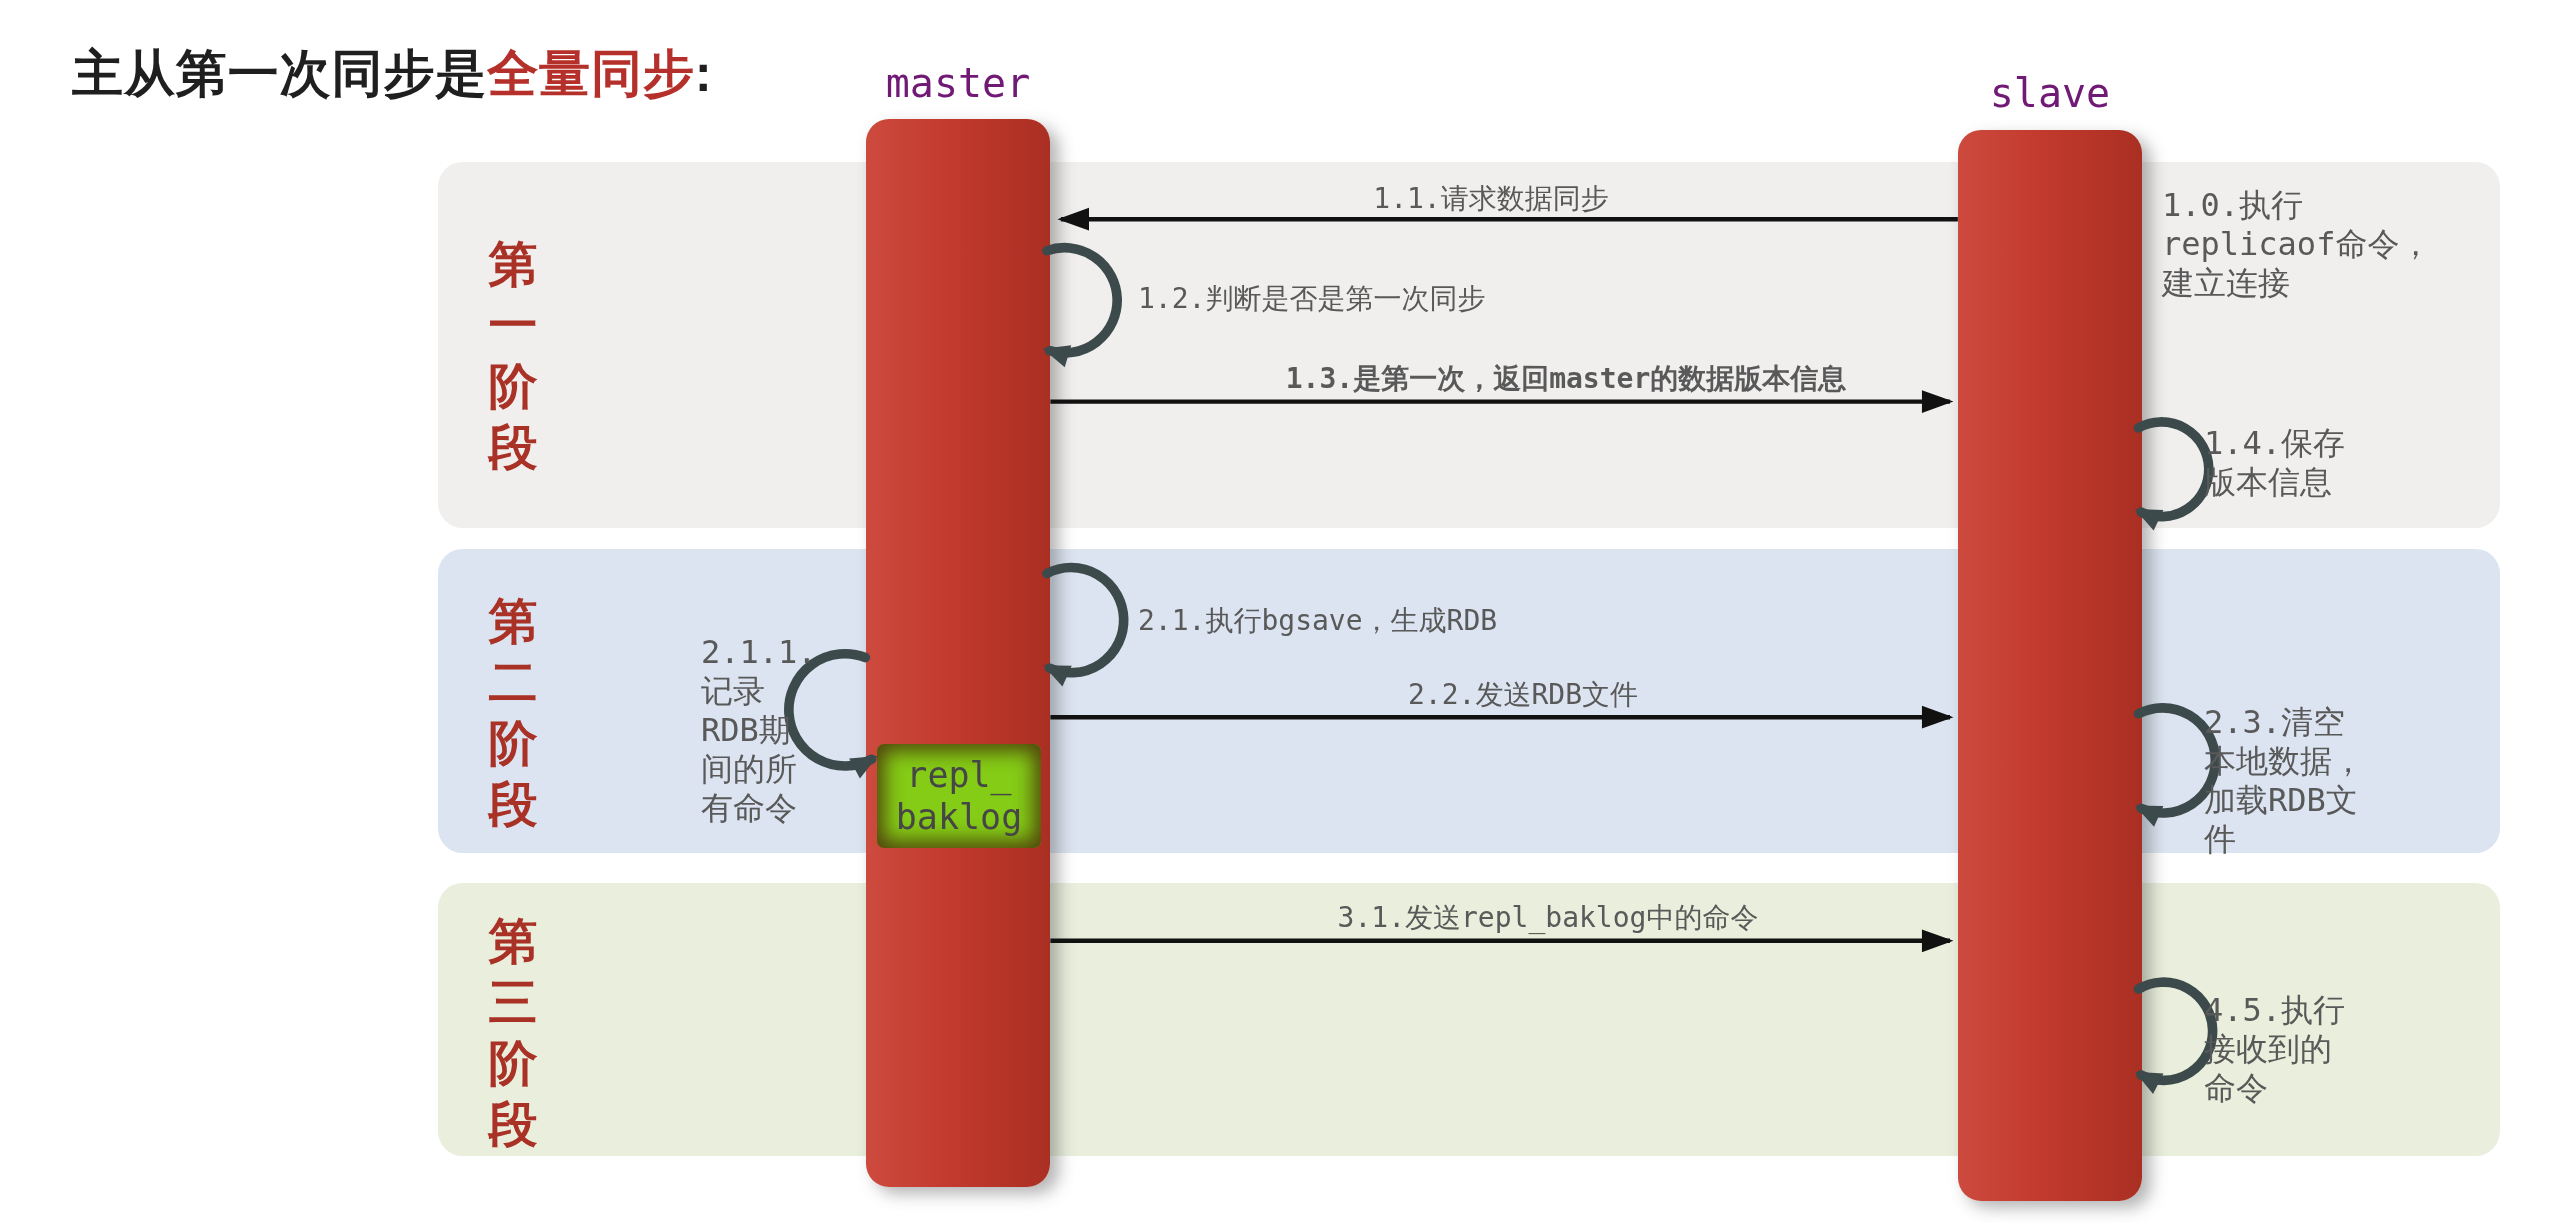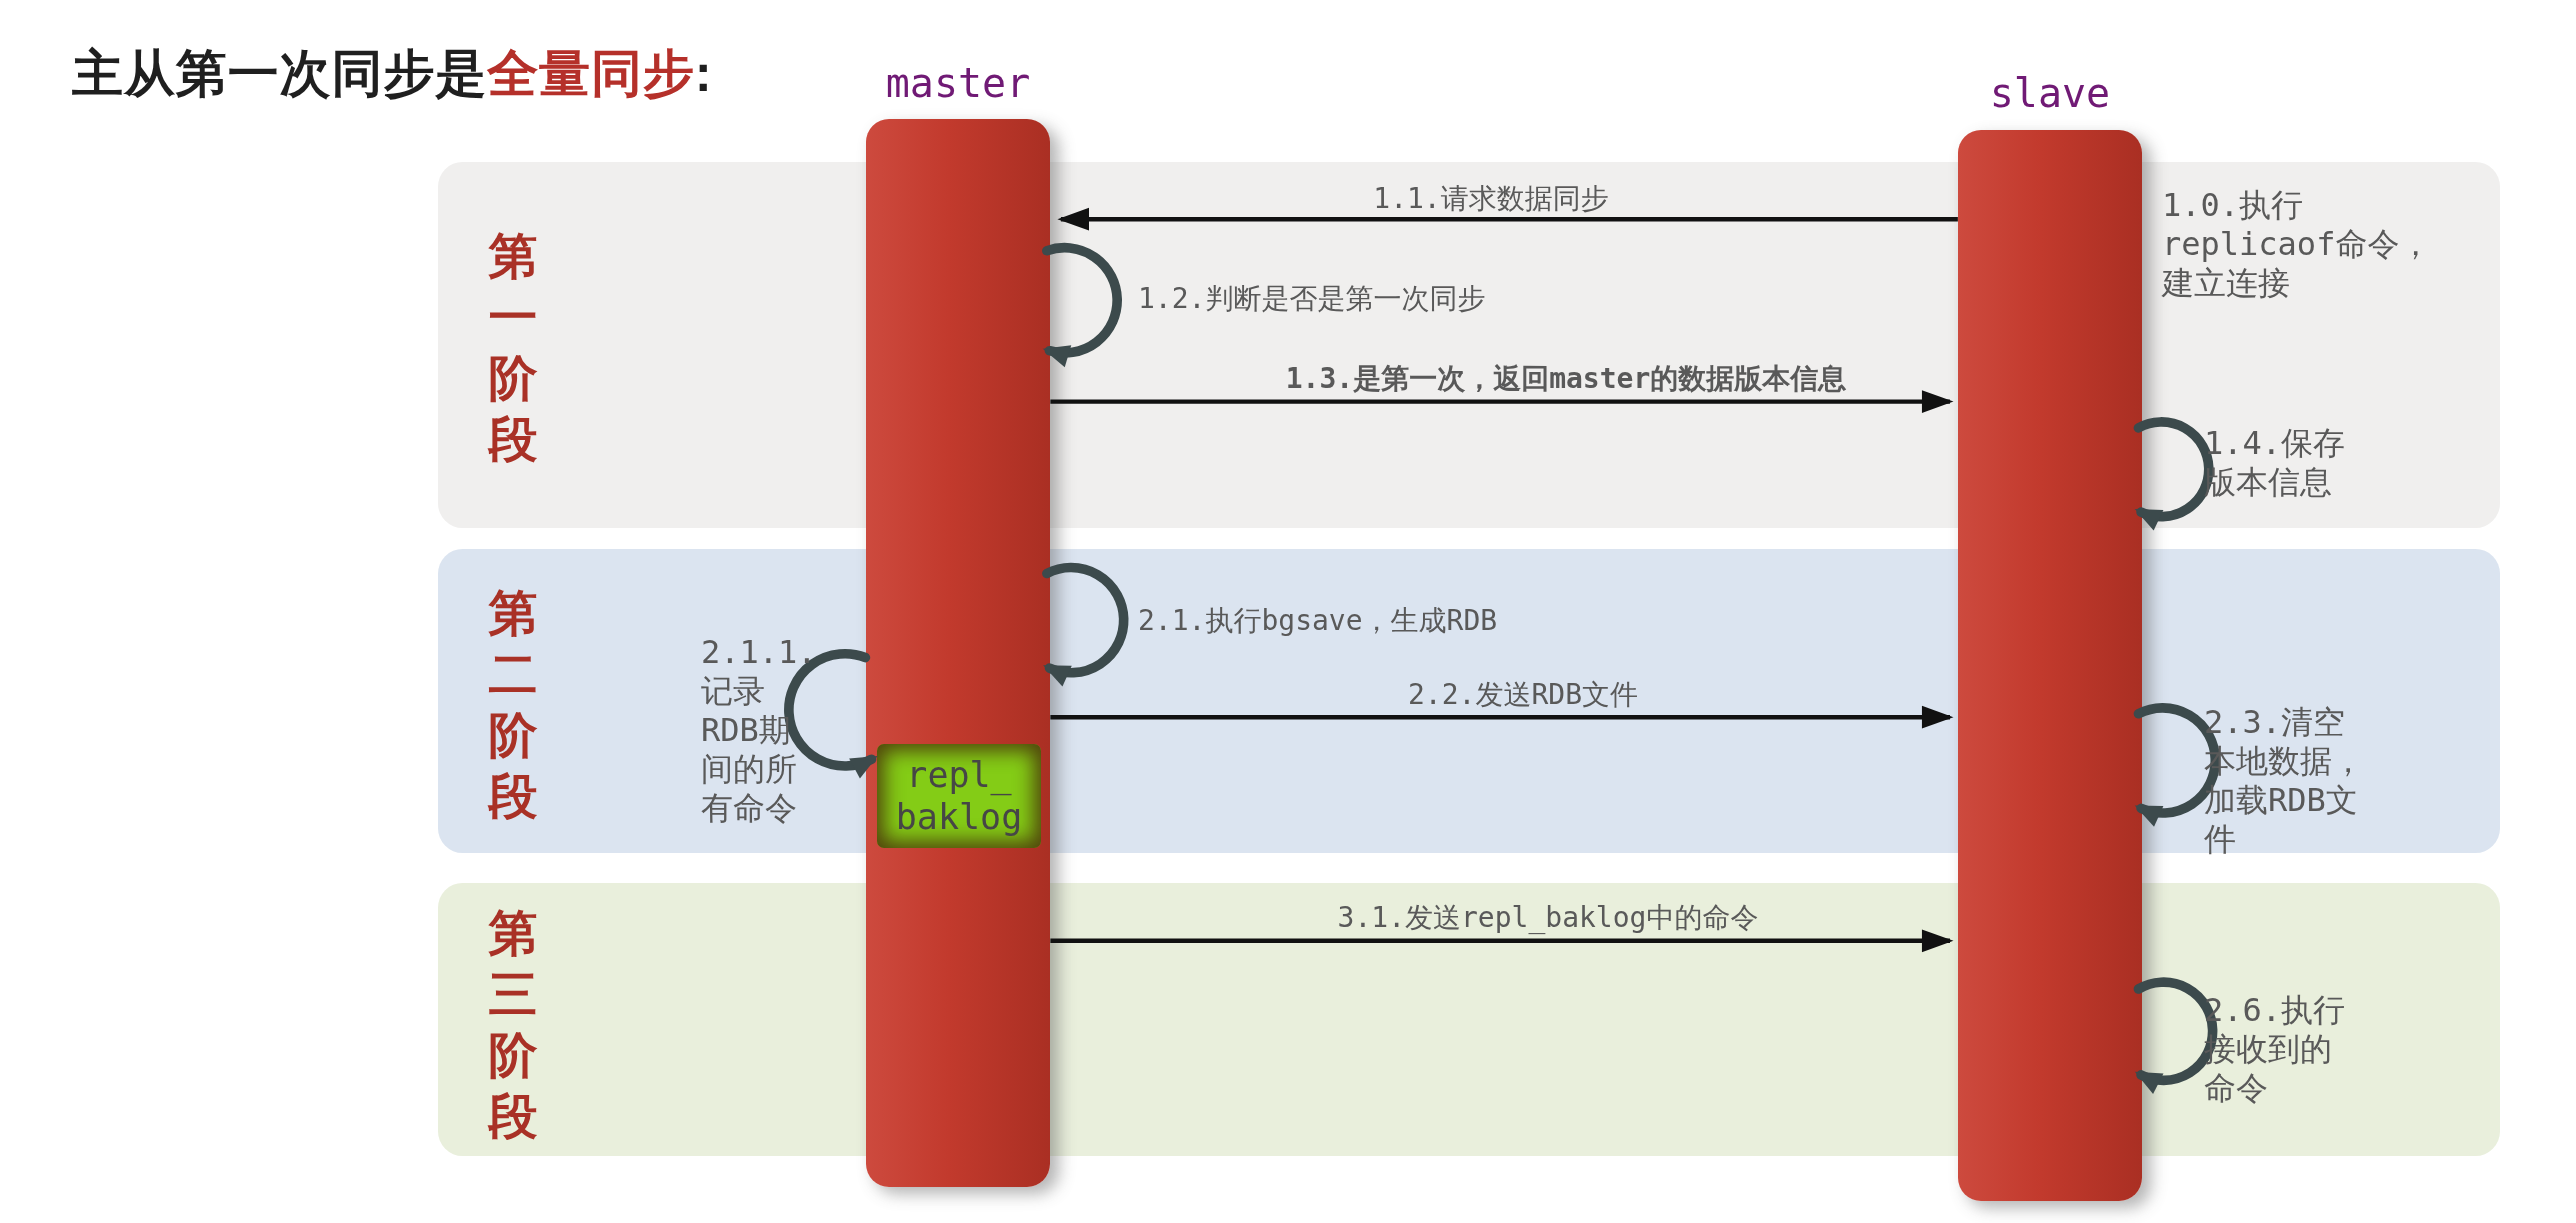--- a/index.html
+++ b/index.html
@@ -18,21 +18,21 @@
   }
   .title .hl{color:#b5302a;}
   .panel{position:absolute;left:438px;width:2062px;border-radius:24.6px;}
   .panel.p1{top:162px;height:366px;background:#f0efee;}
   .panel.p2{top:549px;height:304px;background:#dbe4f0;}
   .panel.p3{top:883px;height:273px;background:#e9efdc;}
   .phase-label{
     position:absolute;left:486px;width:54px;
     font-family:"Liberation Sans","DejaVu Sans",sans-serif;
     font-size:49px;font-weight:700;color:#a93126;
-    line-height:61px;text-align:center;word-break:break-all;
+    line-height:61px;text-align:center;word-break:break-all;margin-top:8px;
   }
   .phase-label.f1{top:226px;}
   .phase-label.f2{top:587px;font-family:Liberation Mono, monospace;}
   .phase-label.f3{top:903px;}
   .lifeline{
     position:absolute;width:184px;border-radius:23px;
     background:linear-gradient(90deg,#cd4a3e 0%,#c23a2d 45%,#aa2f23 100%);
     box-shadow:8.8px 7px 16px rgba(90,90,90,0.45);
   }
   .lifeline.master{left:866px;top:119px;height:1068px;}
@@ -128,18 +128,18 @@
 记录
 RDB期
 间的所
 有命令</div>
   <div class="note center" style="left:1523px;top:675px;">2.2.发送RDB文件</div>
   <div class="note small" style="left:2204px;top:703px;">2.3.清空
 本地数据，
 加载RDB文
 件</div>
   <div class="note center" style="left:1548px;top:898px;">3.1.发送repl_baklog中的命令</div>
-  <div class="note small" style="left:2204px;top:991px;">2.6.执行
+  <div class="note small" style="left:2204px;top:991px;">4.5.执行
 接收到的
 命令</div>
 
 </div>
 
 
 </body></html>

